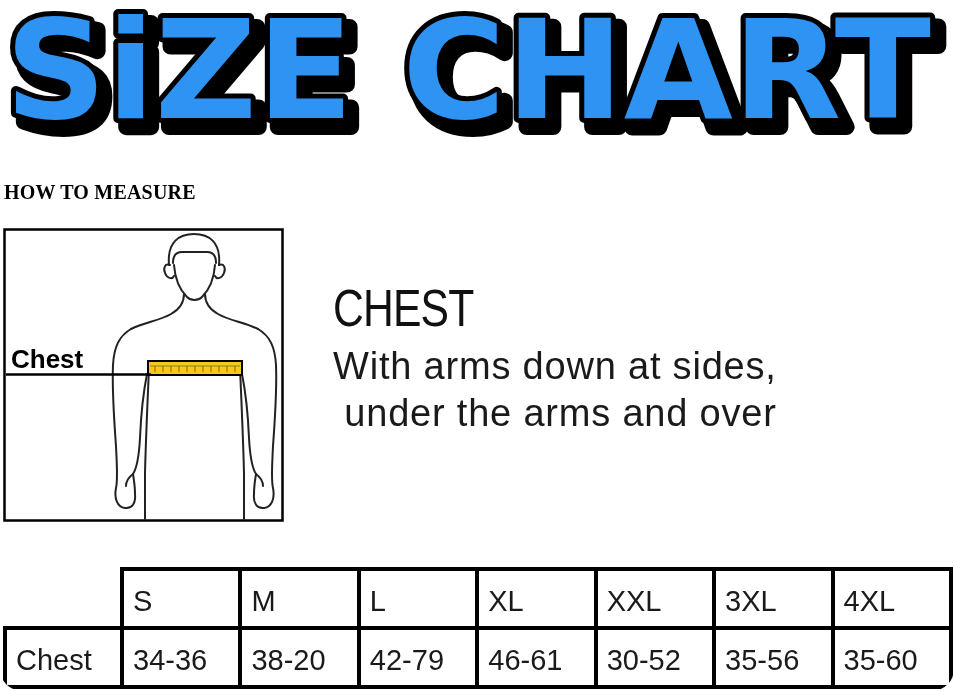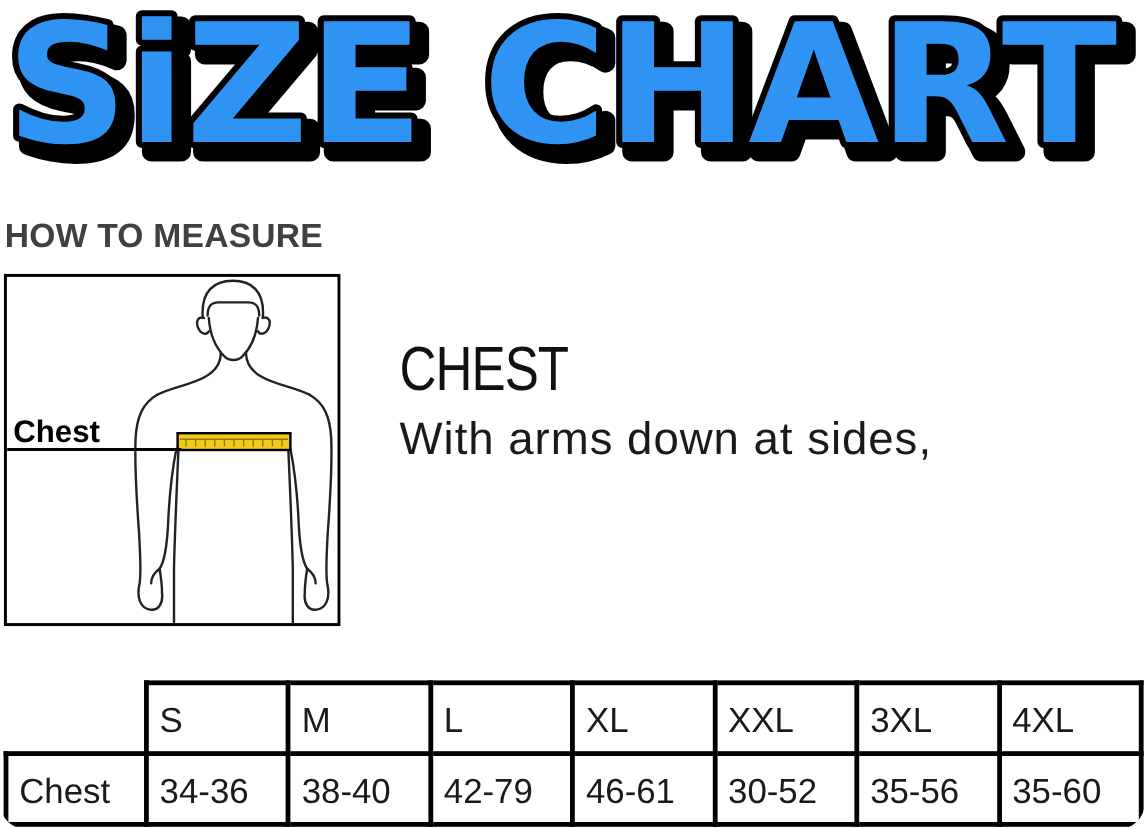--- a/index.html
+++ b/index.html
@@ -34,24 +34,25 @@
     stroke-width: 10px;
     stroke-linejoin: round;
     paint-order: stroke fill;
   }
 
   
   .howto-heading {
     position: absolute;
     left: 4px;
     top: 181px;
-    font-size: 28px;
+    font-size: 20px;
     font-weight: bold;
     letter-spacing: 0.2px;
-    color: #404040;
+    color: #000000;
+    font-family: Liberation Serif, serif;
   }
   .diagram-svg { position: absolute; left: 3px; top: 228px; }
   .figure-stroke { fill: none; stroke: #222; stroke-width: 2; stroke-linecap: round; stroke-linejoin: round; }
   .diagram-chest-label {
     font-family: "Liberation Sans", sans-serif;
     font-weight: bold;
     font-size: 26px;
     fill: #000;
   }
 
@@ -156,20 +157,21 @@
     </g>
 
     <text class="diagram-chest-label" x="8" y="140">Chest</text>
     <path d="M3,146.5 L148,146.5" stroke="#000" stroke-width="2.5" fill="none"></path>
   </svg>
 
   <div class="instructions">
     <div class="chest-heading">CHEST</div>
     <div class="instruction-lines">
       <div class="instruction-line">With arms down at sides,</div>
+      <div class="instruction-line">under the arms and over</div>
     </div>
   </div>
 
   <table class="size-table">
     <colgroup>
       <col style="width:117px">
       <col>
         <col>
         <col>
         <col>
@@ -184,21 +186,21 @@
       <th>M</th>
       <th>L</th>
       <th>XL</th>
       <th>XXL</th>
       <th>3XL</th>
       <th>4XL</th>
     </tr>
     <tr>
       <td>Chest</td>
       <td>34-36</td>
-      <td>38-40</td>
+      <td>38-20</td>
       <td>42-79</td>
       <td>46-61</td>
       <td>30-52</td>
       <td>35-56</td>
       <td>35-60</td>
     </tr>
   </tbody>
     </table>
 
 </div>

